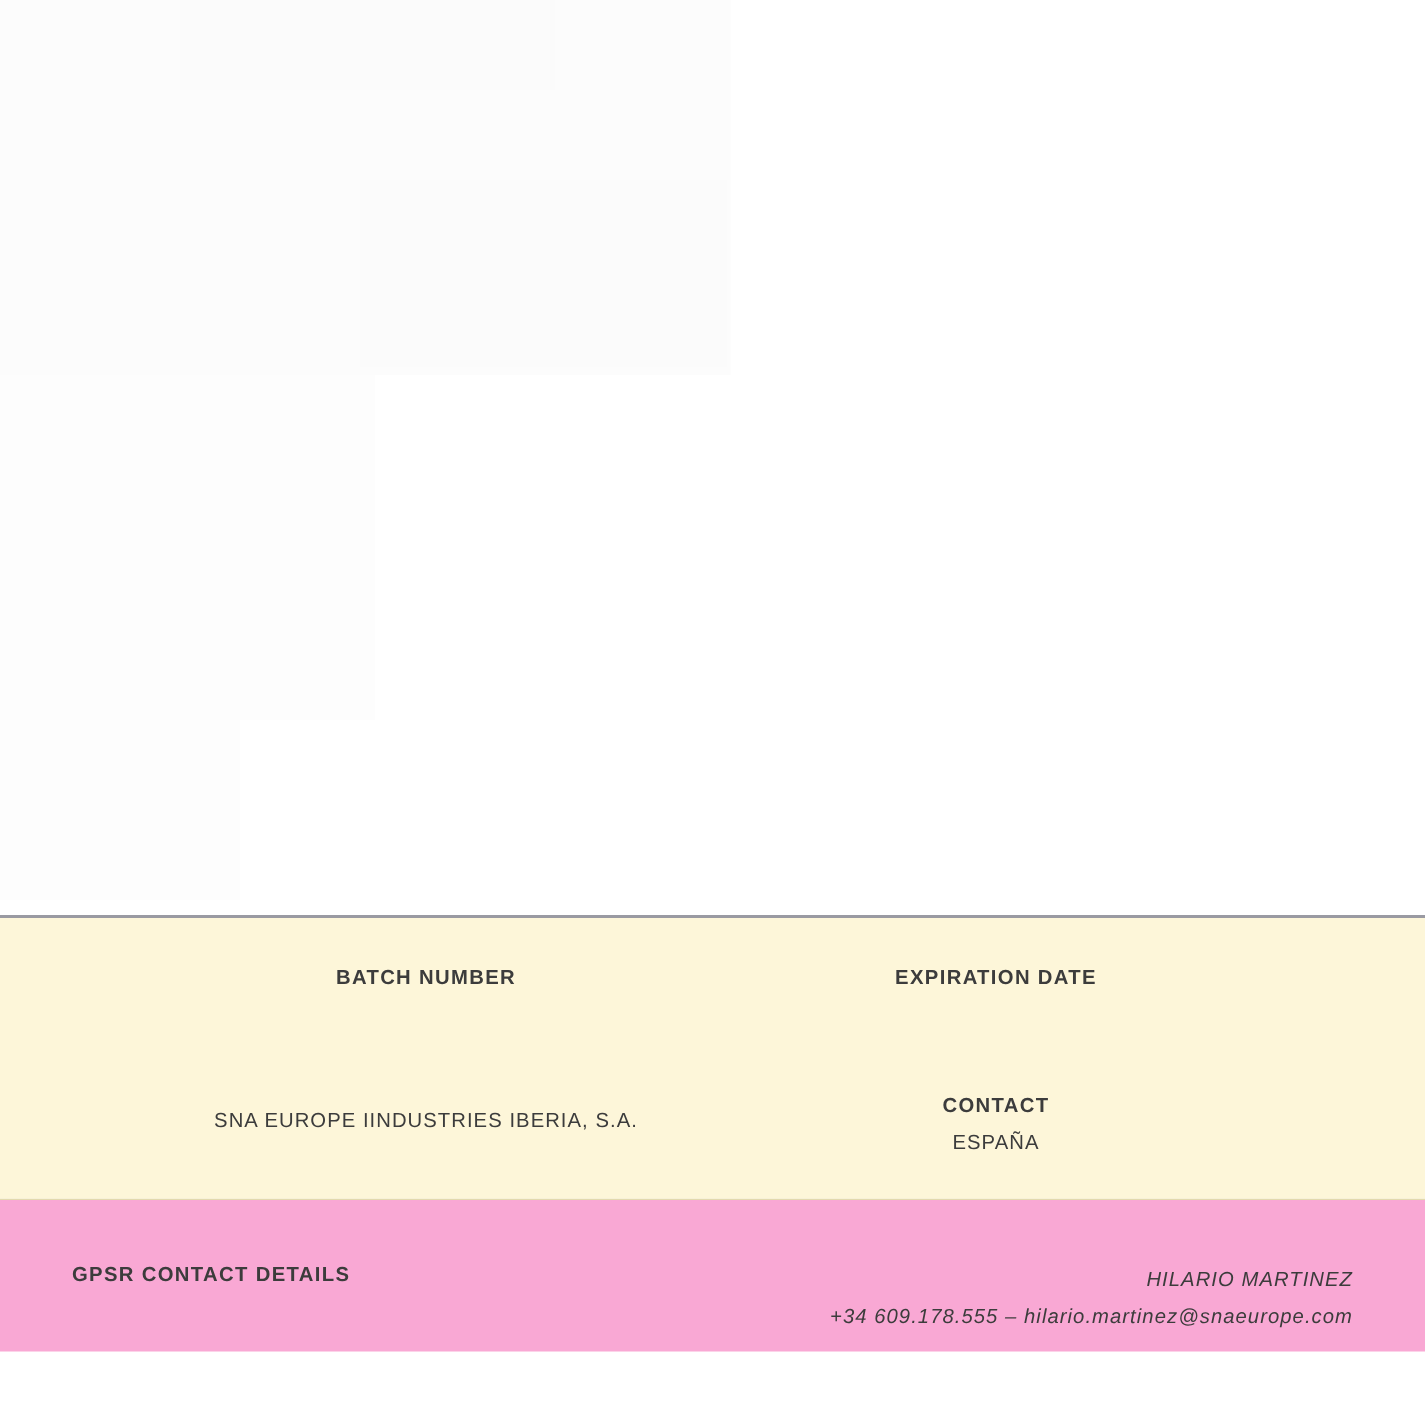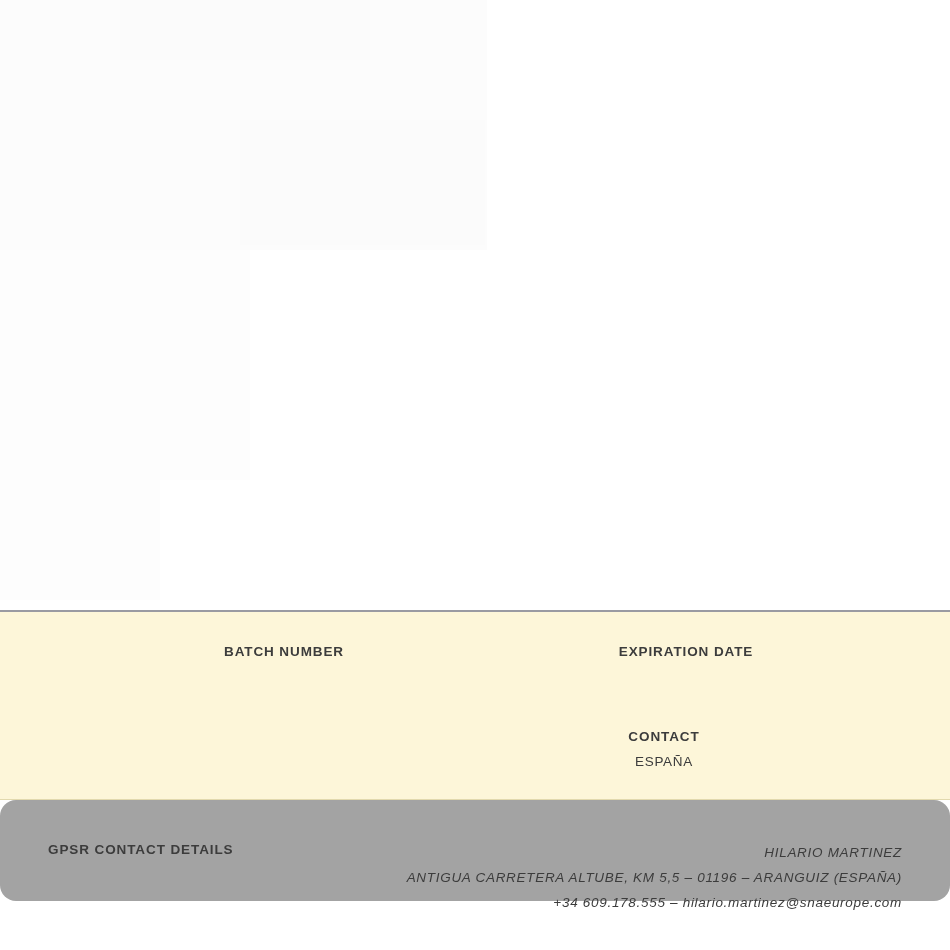--- a/index.html
+++ b/index.html
@@ -70,36 +70,35 @@
     white-space: nowrap;
   }
   .field-value {
     margin-top: 10px;
     font-size: 13.5px;
     letter-spacing: 0.7px;
     color: #3c3c3c;
     white-space: nowrap;
   }
   .f-batch      { left: 284px; top: 32px;  transform: translateX(-50%); }
-  .f-expiration { left: 664px; top: 32px;  transform: translateX(-50%); margin-left: 22px; }
+  .f-expiration { left: 664px; top: 32px;  transform: translateX(-50%); }
   .f-legal      { left: 284px; top: 117px; transform: translateX(-50%); }
   .f-origin     { left: 664px; top: 117px; transform: translateX(-50%); }
 
   .band-divider-2 {
     height: 1px;
     background: #e2d9ae;
     width: 100%;
   }
 
   
   .contact-band {
     flex: 1 1 auto;
-    background: #a3a3a3;
+    background: #f9a8d4;
     position: relative;
-    border-radius: 16px;
   }
   .gpsr-label {
     position: absolute;
     left: 48px;
     top: 42px;
     font-size: 13.5px;
     font-weight: bold;
     letter-spacing: 0.9px;
     color: #3c3c3c;
     white-space: nowrap;
@@ -141,34 +140,34 @@
         <div class="field-label">BATCH NUMBER</div>
         <div class="field-value"></div>
       </div>
 
       <div class="field f-expiration">
         <div class="field-label">EXPIRATION DATE</div>
         <div class="field-value"></div>
       </div>
 
       <div class="field f-legal">
+        <div class="field-value">SNA EUROPE IINDUSTRIES IBERIA, S.A.</div>
       </div>
 
       <div class="field f-origin">
         <div class="field-label">CONTACT</div>
         <div class="field-value">ESPAÑA</div>
       </div>
 
     </div>
   </div>
 
   <div class="band-divider-2"></div>
 
   <div class="contact-band">
     <div class="gpsr-label">GPSR CONTACT DETAILS</div>
     <div class="contact-lines">
       <div class="contact-line">HILARIO MARTINEZ</div>
-      <div class="contact-line">ANTIGUA CARRETERA ALTUBE, KM 5,5 – 01196 – ARANGUIZ (ESPAÑA)</div>
       <div class="contact-line">+34 609.178.555 – hilario.martinez@snaeurope.com</div>
     </div>
   </div>
 
 </div>
 
 </body></html>

